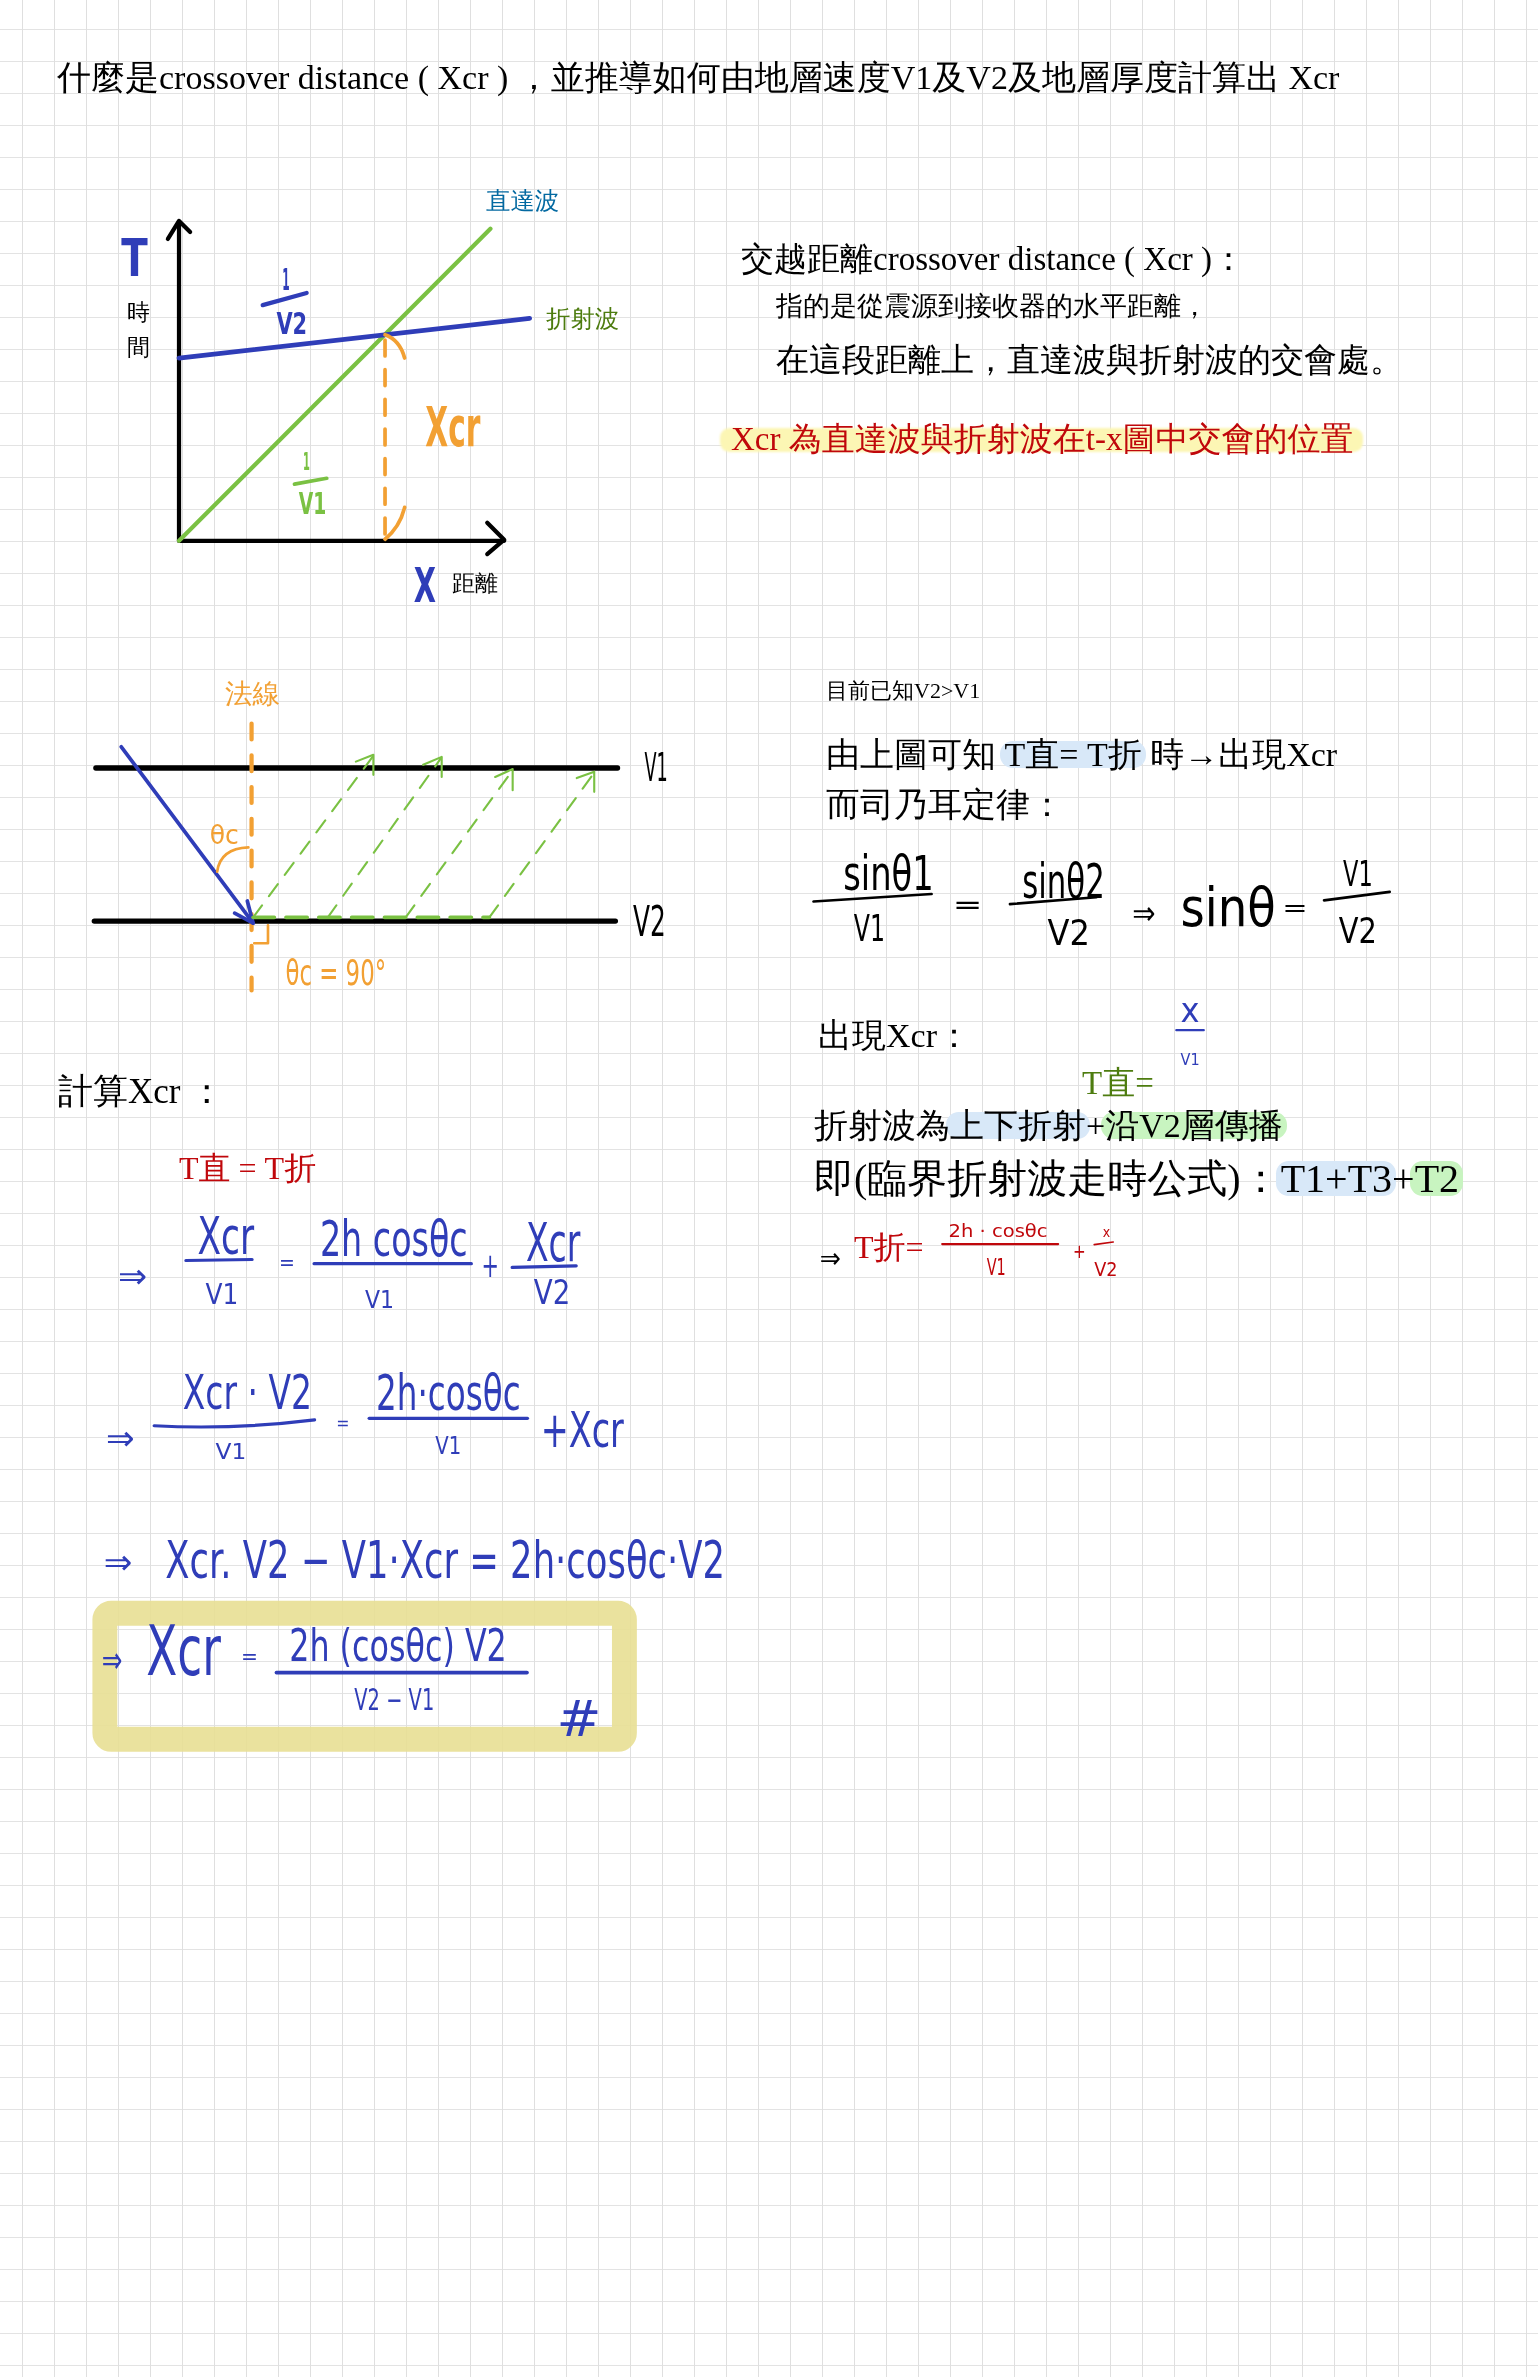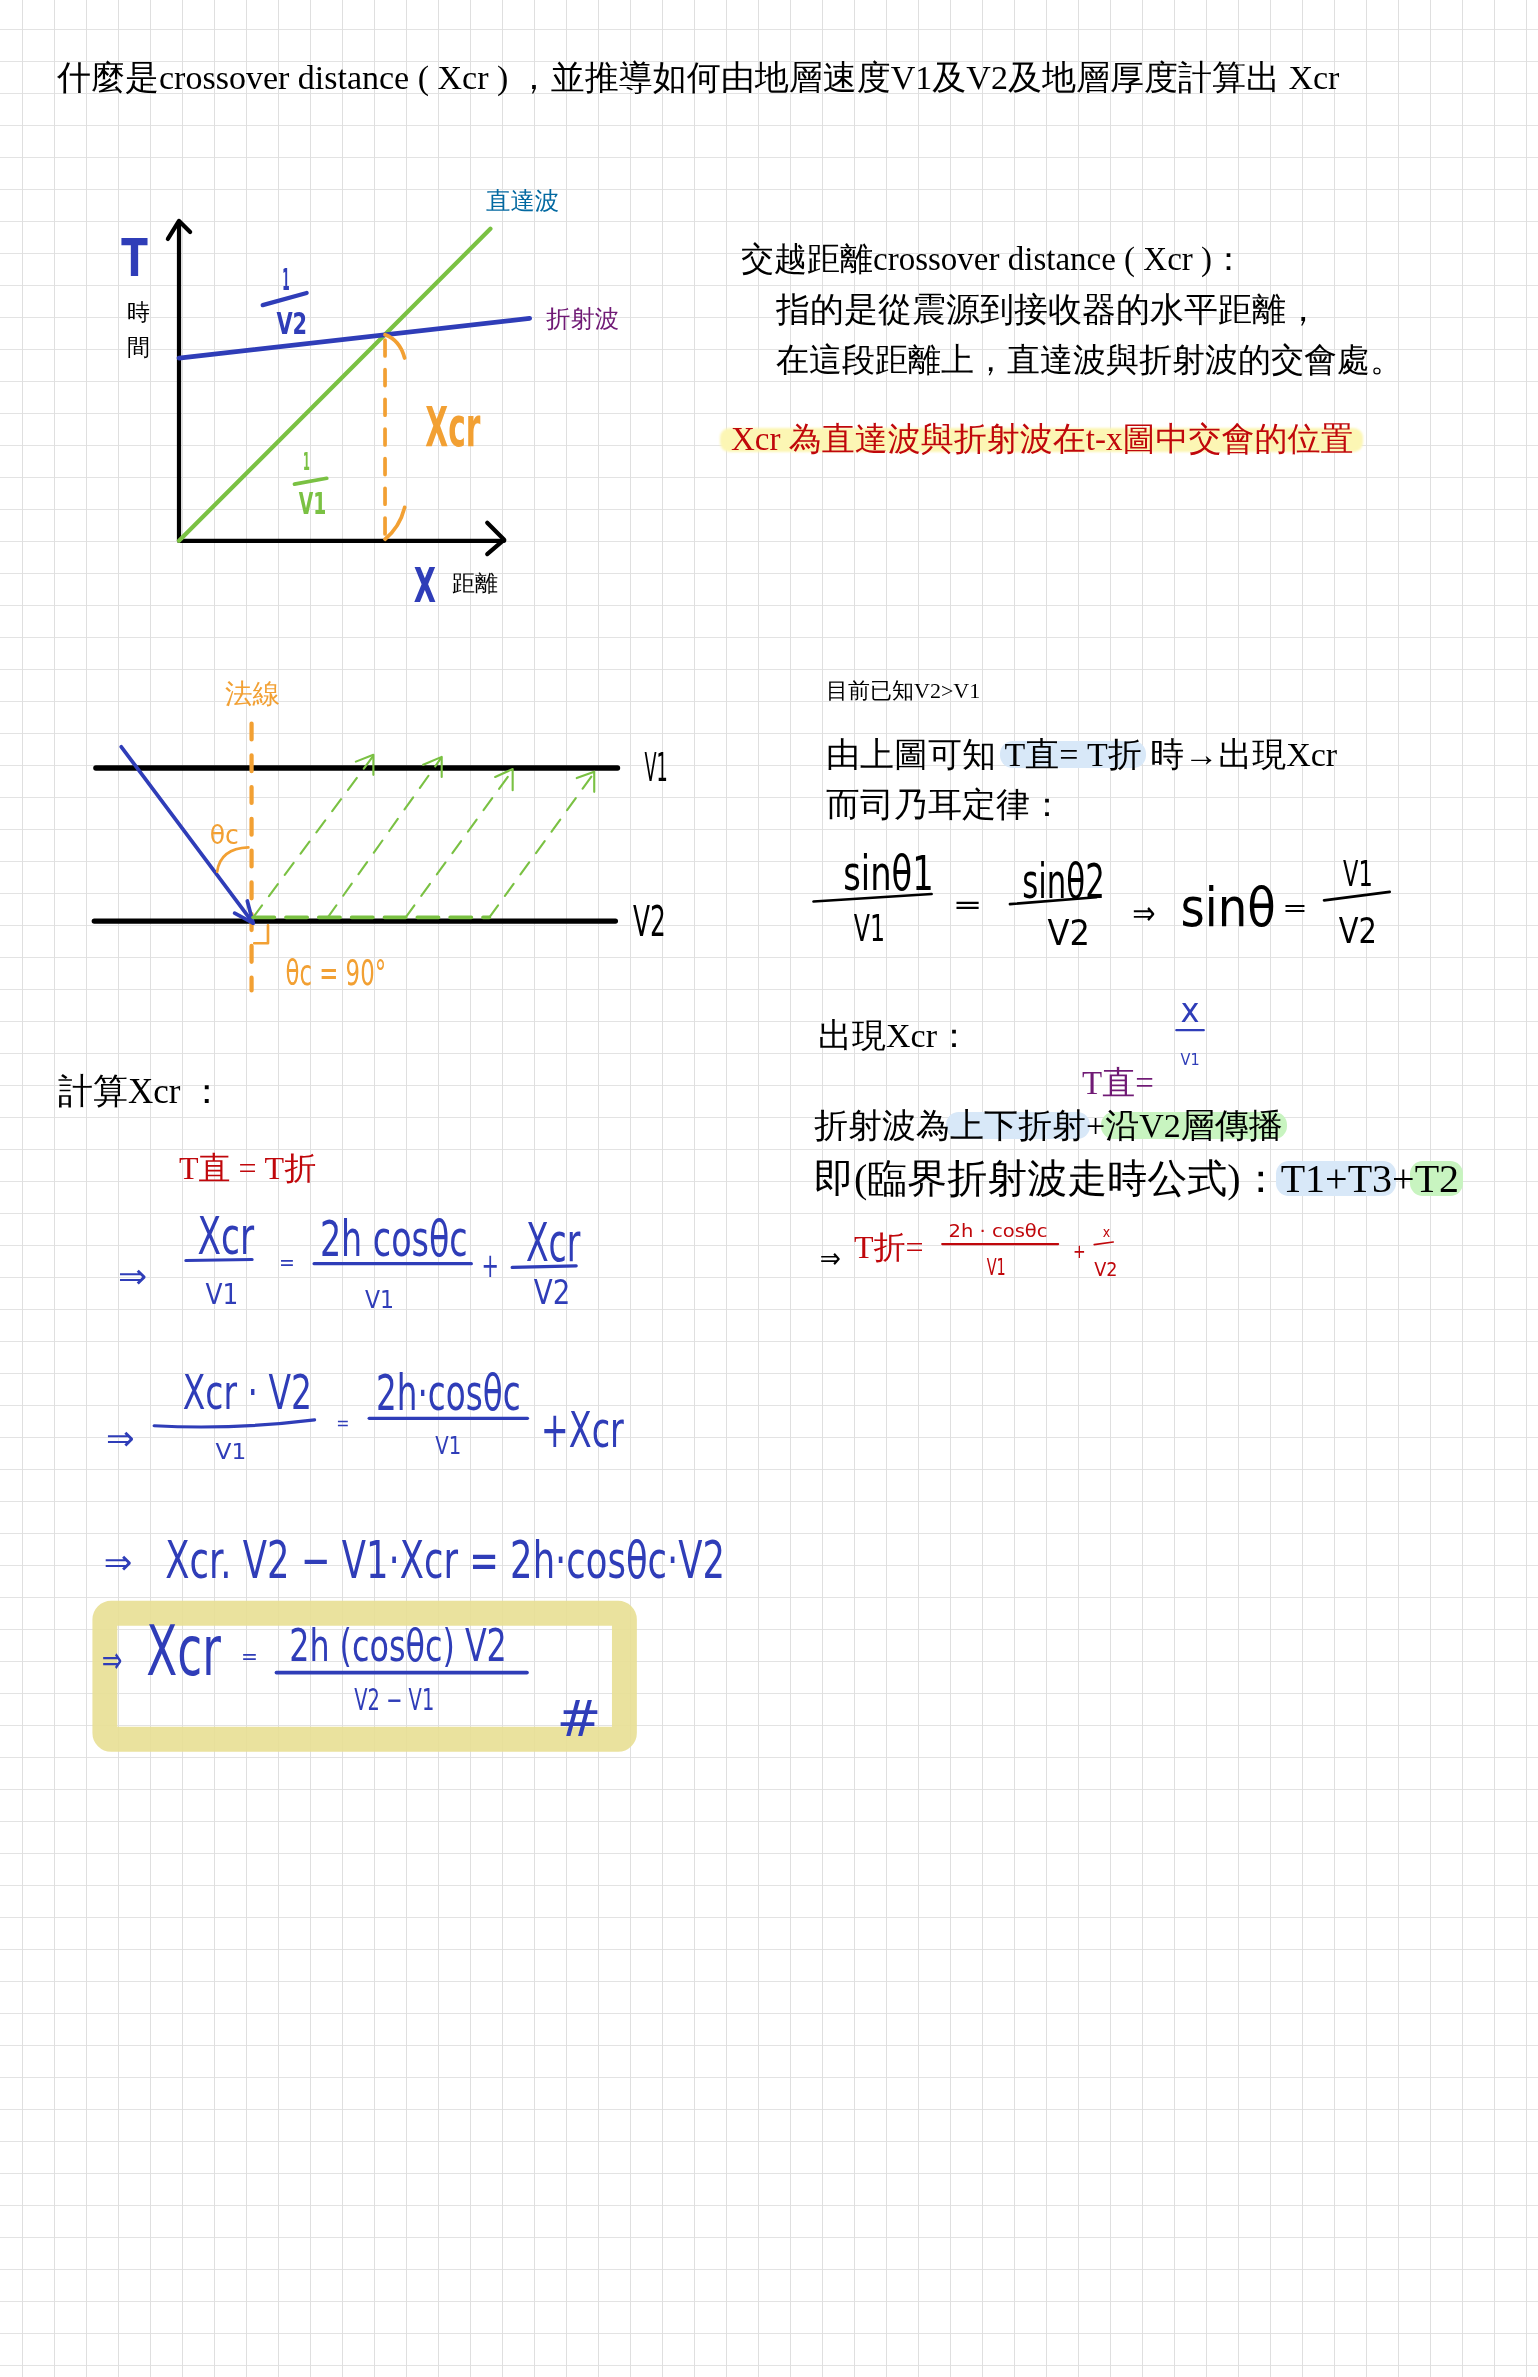--- a/index.html
+++ b/index.html
@@ -26,21 +26,21 @@
     content: ""; position: absolute; left: -4.2px; right: -4.2px; top: 5.3px; bottom: 5.3px;
     border-radius: 12.7px; z-index: -1;
   }
   .hl-blue::before { background: #d8e8f8; }
   .hl-green::before { background: #c8f4c0; }
   .keypoint::before {
     content: ""; position: absolute; left: -10.6px; right: -9.5px; top: 6.9px; bottom: 4.8px;
     background: #fcf6b4; border-radius: 9.5px; filter: blur(1.1px); z-index: -1;
   }
   .red { color: #c0070b; }
-  .blue { color: #701a75; }
+  .blue { color: #4d7c0f; }
   .green { color: #0369a1; }
   .orange { color: #f2a033; }
 </style>
 </head>
 <body>
 
 <div id="page">
 
   <svg id="ink" width="1538" height="2377" viewBox="0 0 2904 4488">
 
@@ -159,21 +159,21 @@
 
   <div class="line" style="left:57px; top:61px; font-size:34px;">什麼是crossover distance ( Xcr ) ，並推導如何由地層速度V1及V2及地層厚度計算出 Xcr</div>
 
   <div class="line sans green" style="left:486px; top:189px; font-size:24.4px;">直達波</div>
   <div class="line blue" style="left:546px; top:307px; font-size:24.4px;">折射波</div>
   <div class="line" style="left:127px; top:301px; font-size:23px;">時</div>
   <div class="line" style="left:127px; top:336px; font-size:23px;">間</div>
   <div class="line" style="left:452px; top:572px; font-size:23px;">距離</div>
 
   <div class="line" style="left:741px; top:243px; font-size:33px;">交越距離crossover distance ( Xcr )：</div>
-  <div class="line" style="left:776px; top:293px; font-size:34px;text-align:center;">指的是從震源到接收器的水平距離，</div>
+  <div class="line" style="left:776px; top:293px; font-size:27px;text-align:center;">指的是從震源到接收器的水平距離，</div>
   <div class="line" style="left:776px; top:344px; font-size:33px;">在這段距離上，直達波與折射波的交會處。</div>
   <div class="line red" style="left:731px; top:423px; font-size:33px;">
     <span class="hl keypoint">Xcr 為直達波與折射波在t-x圖中交會的位置</span>
   </div>
 
   <div class="line sans orange" style="left:225px; top:680px; font-size:27.5px;text-align:right;">法線</div>
 
   <div class="line" style="left:826px; top:680px; font-size:22px;">目前已知V2&gt;V1</div>
   <div class="line" style="left:826px; top:738px; font-size:34px;">
     <span>由上圖可知 </span><span class="hl hl-blue">T直= T折</span><span> 時→出現Xcr</span>

